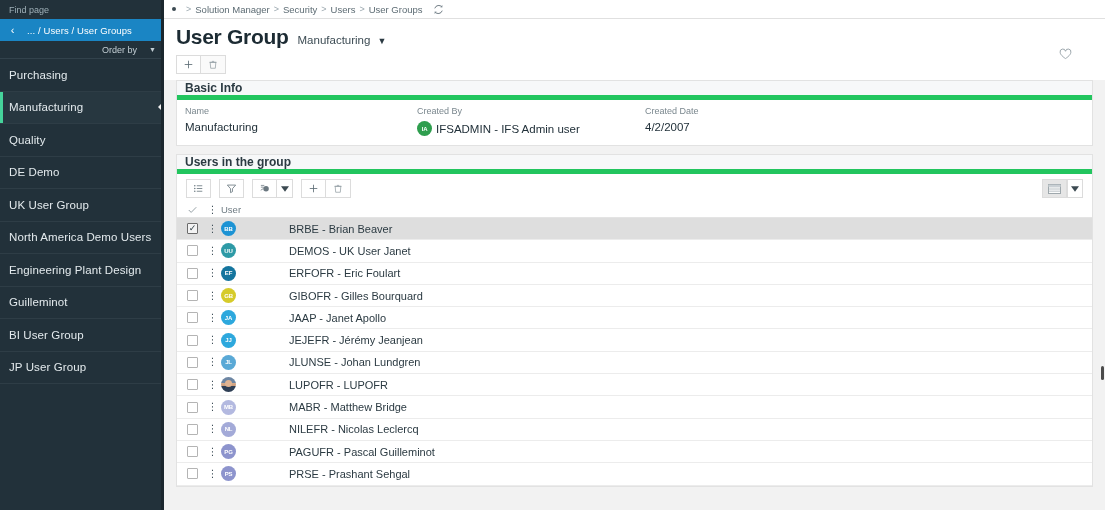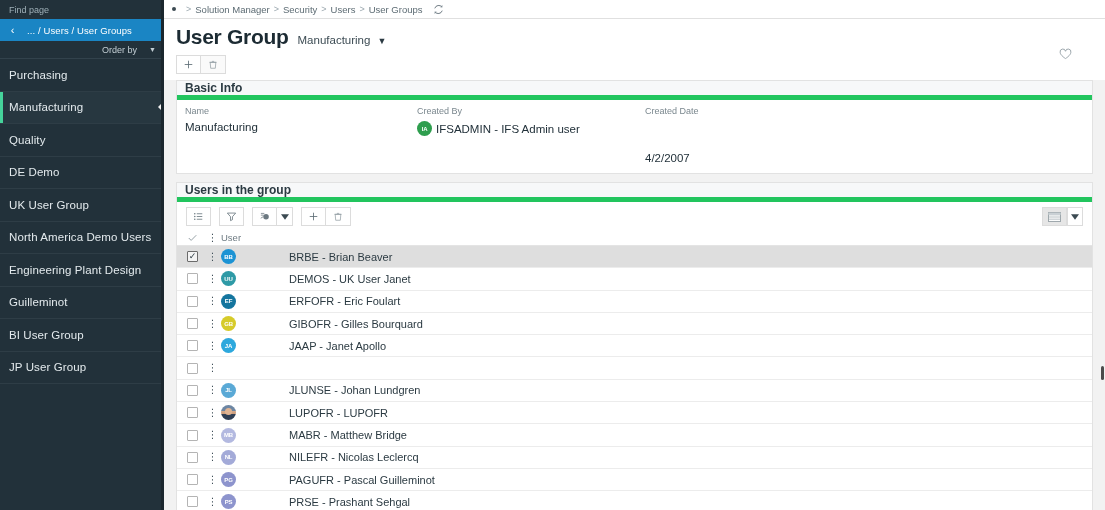--- a/index.html
+++ b/index.html
@@ -188,21 +188,21 @@
     font-weight: bold;
     color: #2b3a42;
   }
   .basic-body {
     display: flex;
     padding: 6px 8px 9px 8px;
   }
   .field { display: flex; flex-direction: column; }
   .f-name  { width: 232px; }
   .f-by    { width: 228px; }
-  .f-date  { width: 200px; gap: 31px; }
+  .f-date  { width: 200px; }
   .f-label {
     font-size: 9px; color: #7a878e; margin-bottom: 5px;
   }
   .f-value {
     font-size: 11.5px; color: #22313a;
     display: flex; align-items: center;
   }
   .av-inline {
     width: 15px; height: 15px; border-radius: 50%;
     background: #2e9e4e; color: #fff;
@@ -565,20 +565,24 @@
                   <span class="uname">JAAP - Janet Apollo</span>
                 </div>
               </div>
               <div class="tbl-row">
                 <div class="c-check">
                   <span class="cbox"></span>
                 </div>
                 <div class="c-menu">
                   <span class="dots">⋮</span>
                 </div>
+                <div class="c-user">
+                  <span class="avatar" style="background: rgb(45, 168, 221);">JJ</span>
+                  <span class="uname">JEJEFR - Jérémy Jeanjean</span>
+                </div>
               </div>
               <div class="tbl-row">
                 <div class="c-check">
                   <span class="cbox"></span>
                 </div>
                 <div class="c-menu">
                   <span class="dots">⋮</span>
                 </div>
                 <div class="c-user">
                   <span class="avatar" style="background: rgb(90, 169, 214);">JL</span>

